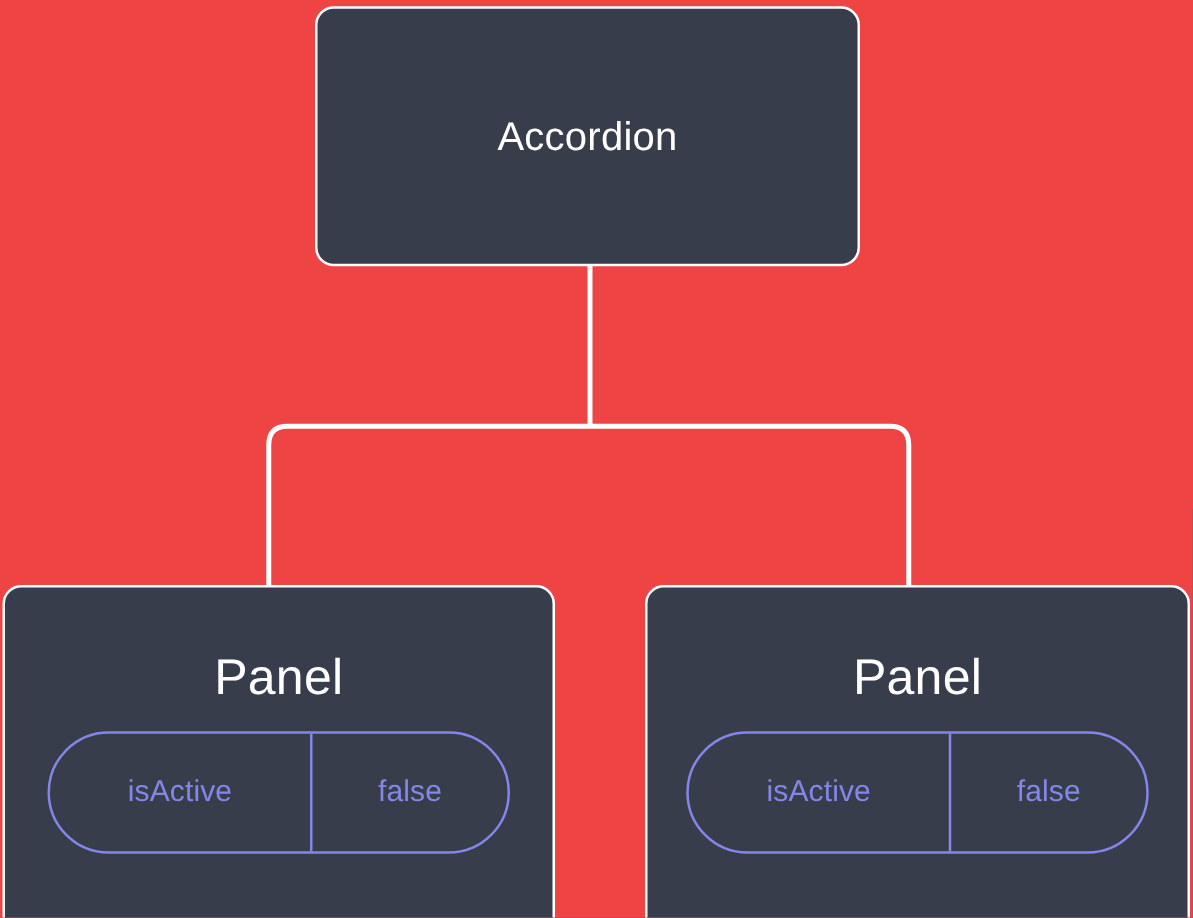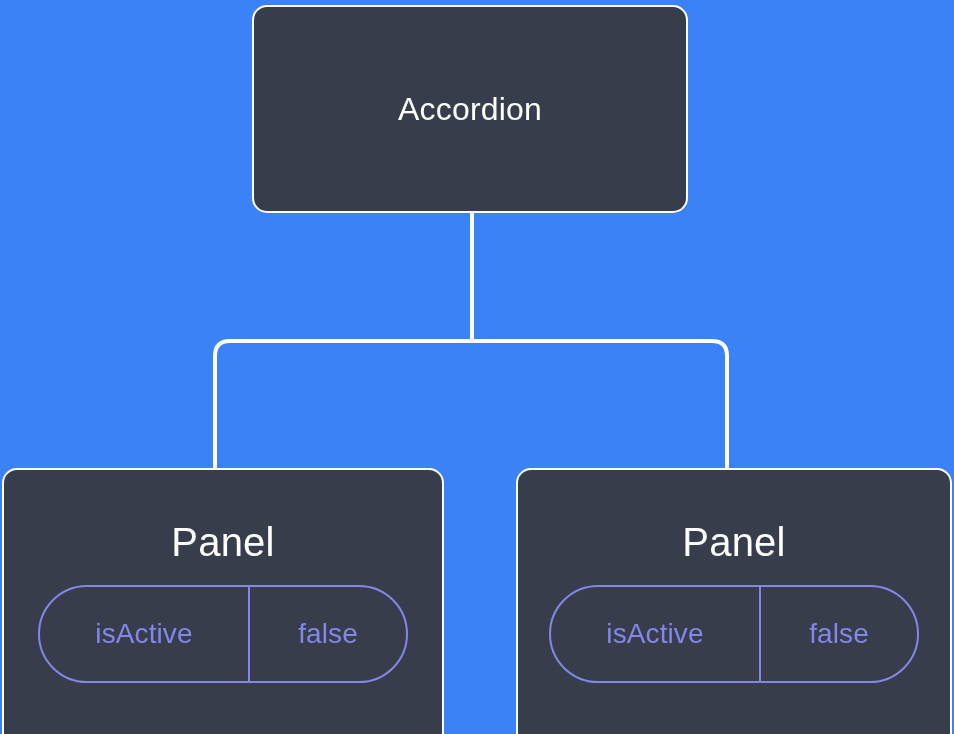--- a/index.html
+++ b/index.html
@@ -12,21 +12,21 @@
     height: 734px;
     overflow: hidden;
     font-family: "Liberation Sans", sans-serif;
     background: #4d6670;
   }
 
   #canvas {
     position: relative;
     width: 954px;
     height: 734px;
-    background: #3b82f6;
+    background: #ef4444;
     overflow: hidden;
   }
 
   
   #connectors {
     position: absolute;
     left: 0;
     top: 0;
     width: 954px;
     height: 734px;
@@ -95,21 +95,21 @@
   }
 
   .leaf-left  .state-pill { width: 370px; }
   .leaf-right .state-pill { width: 370px; }
 
   .state-cell {
     display: flex;
     align-items: center;
     justify-content: center;
     color: #8287e8;
-    font-size: 28px;
+    font-size: 24px;
     line-height: 1;
     font-weight: 400;
     letter-spacing: 0.1px;
     box-sizing: border-box;
   }
 
   .state-cell.state-key {
     flex: 0 0 210px;
     border-right: 2px solid #8287e8;
   }

